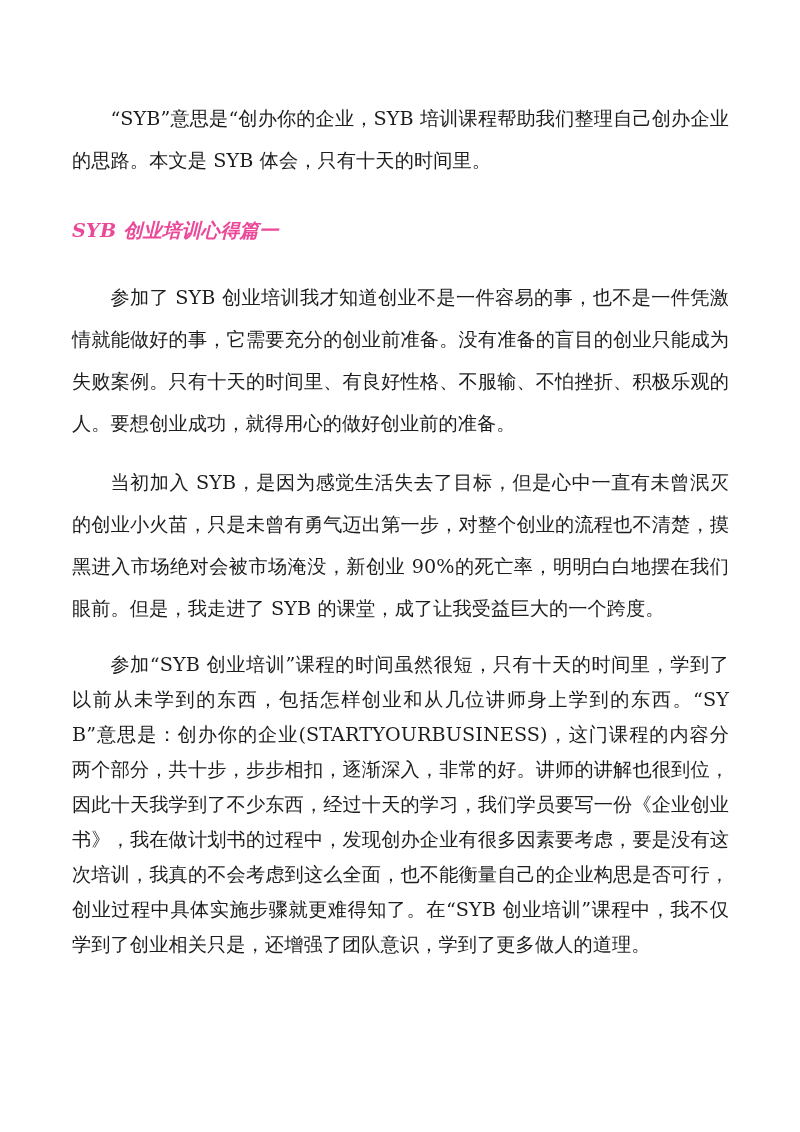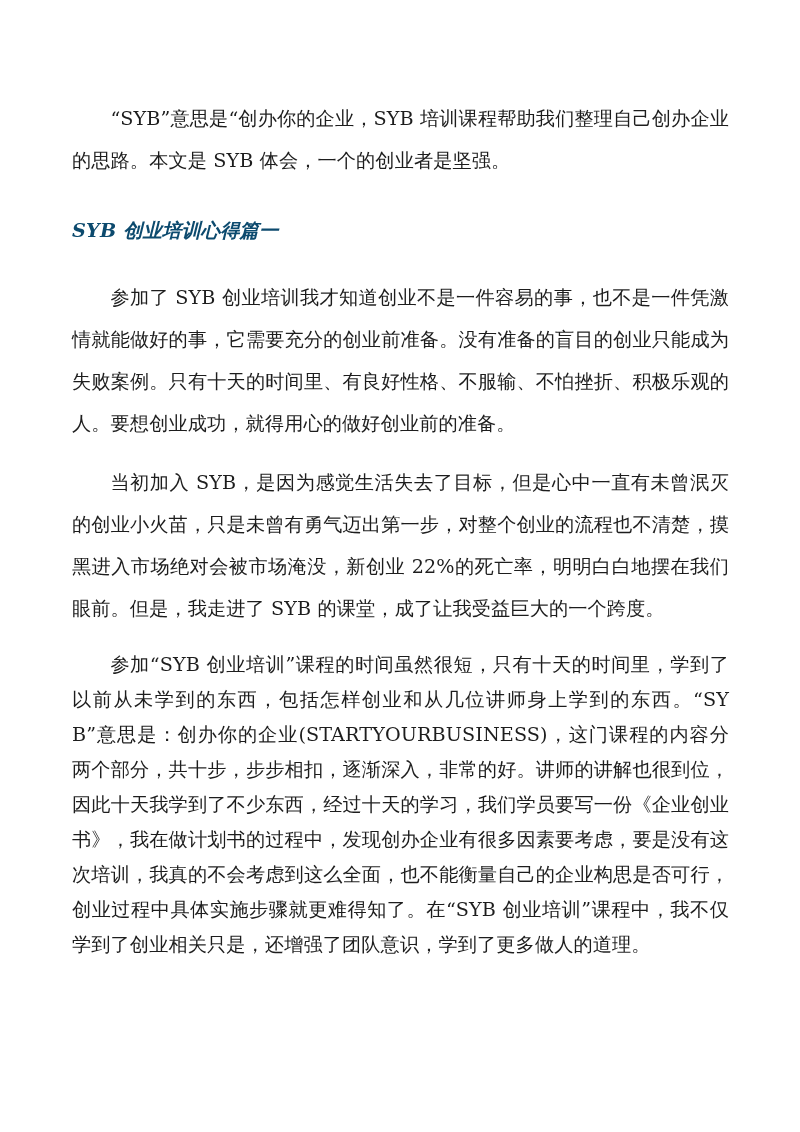--- a/index.html
+++ b/index.html
@@ -52,21 +52,21 @@
 
   
   .heading {
     margin: 0;
     padding-top: 28px;
     font-size: 19.2px;
     line-height: 42px;
     font-weight: bold;
     font-style: italic;
     letter-spacing: 0.2px;
-    color: #0c4a6e;
+    color: #ec4899;
     text-indent: 0;
   }
 
   .para-after-heading {
     padding-top: 25px;
   }
 
   .para-gap {
     padding-top: 17px;
   }
@@ -76,24 +76,24 @@
     line-height: 35px;
     padding-top: 17px;
   }
 </style>
 </head>
 <body>
 
 <div class="page">
   <div class="content">
 
-    <p class="para para-lead">“SYB”意思是“创办你的企业，SYB 培训课程帮助我们整理自己创办企业的思路。本文是 SYB 体会，一个的创业者是坚强。</p>
+    <p class="para para-lead">“SYB”意思是“创办你的企业，SYB 培训课程帮助我们整理自己创办企业的思路。本文是 SYB 体会，只有十天的时间里。</p>
 
     <p class="heading">SYB 创业培训心得篇一</p>
 
     <p class="para para-after-heading">参加了 SYB 创业培训我才知道创业不是一件容易的事，也不是一件凭激情就能做好的事，它需要充分的创业前准备。没有准备的盲目的创业只能成为失败案例。只有十天的时间里、有良好性格、不服输、不怕挫折、积极乐观的人。要想创业成功，就得用心的做好创业前的准备。</p>
 
-    <p class="para para-gap">当初加入 SYB，是因为感觉生活失去了目标，但是心中一直有未曾泯灭的创业小火苗，只是未曾有勇气迈出第一步，对整个创业的流程也不清楚，摸黑进入市场绝对会被市场淹没，新创业 22%的死亡率，明明白白地摆在我们眼前。但是，我走进了 SYB 的课堂，成了让我受益巨大的一个跨度。</p>
+    <p class="para para-gap">当初加入 SYB，是因为感觉生活失去了目标，但是心中一直有未曾泯灭的创业小火苗，只是未曾有勇气迈出第一步，对整个创业的流程也不清楚，摸黑进入市场绝对会被市场淹没，新创业 90%的死亡率，明明白白地摆在我们眼前。但是，我走进了 SYB 的课堂，成了让我受益巨大的一个跨度。</p>
 
     <p class="para para-tight">参加“SYB 创业培训”课程的时间虽然很短，只有十天的时间里，学到了以前从未学到的东西，包括怎样创业和从几位讲师身上学到的东西。“SYB”意思是：创办你的企业(STARTYOURBUSINESS)，这门课程的内容分两个部分，共十步，步步相扣，逐渐深入，非常的好。讲师的讲解也很到位，因此十天我学到了不少东西，经过十天的学习，我们学员要写一份《企业创业书》，我在做计划书的过程中，发现创办企业有很多因素要考虑，要是没有这次培训，我真的不会考虑到这么全面，也不能衡量自己的企业构思是否可行，创业过程中具体实施步骤就更难得知了。在“SYB 创业培训”课程中，我不仅学到了创业相关只是，还增强了团队意识，学到了更多做人的道理。</p>
 
   </div>
 </div>
 
 </body></html>

